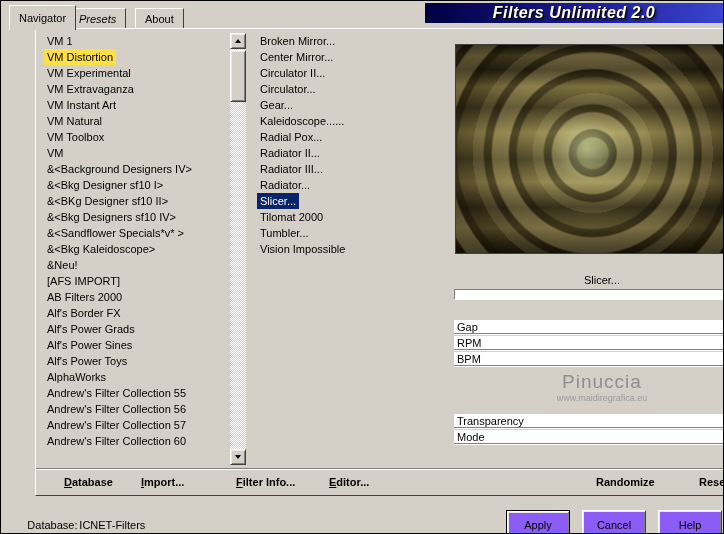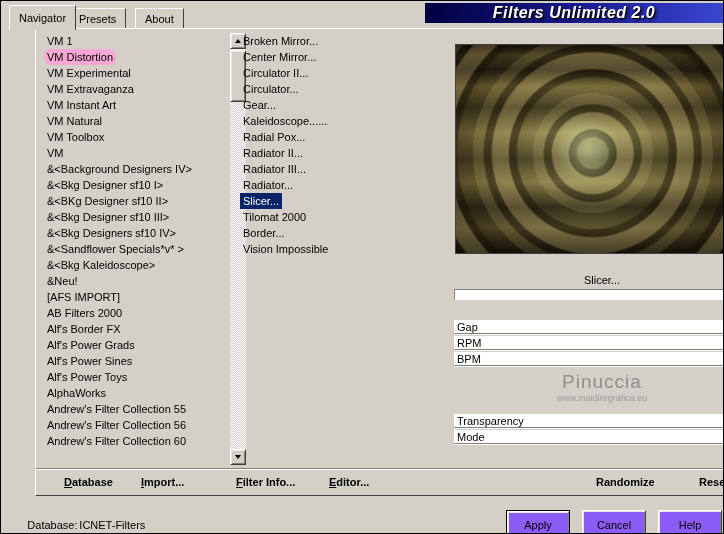--- a/index.html
+++ b/index.html
@@ -5,40 +5,40 @@
   html,body{margin:0;padding:0;background:#808080;}
   .window{position:relative;width:724px;height:534px;background:#d4d0c8;border:1px solid #000;box-sizing:border-box;
           font-family:"Liberation Sans",sans-serif;font-size:11px;color:#000;overflow:hidden;}
 
   
   .tab{position:absolute;top:7px;height:20px;box-sizing:border-box;background:#d4d0c8;border:1px solid;
        border-color:#fff #404040 #d4d0c8 #fff;border-bottom:none;display:flex;align-items:center;
        padding:0 9px;z-index:2;cursor:default;white-space:pre;}
   .tab.active{top:4px;height:25px;z-index:4;}
   #tab-navigator{left:8px;}
-  #tab-presets{left:68px;}
+  #tab-presets{left:68px;font-style:italic;}
   #tab-about{left:134px;}
 
   
   .banner{position:absolute;left:424px;top:2px;width:298px;height:20px;
           background:linear-gradient(90deg,#000040 0%,#1c1c96 55%,#3a46cf 100%);
           display:flex;align-items:center;justify-content:center;}
   .banner span{color:#fff;font-style:italic;font-weight:bold;font-size:16px;letter-spacing:.5px;white-space:pre;
           text-shadow:1px 1px 0 #000,2px 2px 3px rgba(0,0,0,.7);}
 
   
   .tab-page{position:absolute;left:2px;top:27px;width:718px;height:468px;box-sizing:border-box;background:#d4d0c8;
             border:1px solid;border-color:#fff #404040 #404040 #fff;z-index:1;margin-left:32px;}
 
   
   .list{position:absolute;overflow:hidden;}
   .list-item{height:16px;line-height:16px;padding:0 3px;width:max-content;white-space:pre;cursor:default;}
   .cat-list{left:8px;top:4px;width:184px;height:434px;}
-  .cat-list .list-item.selected{background:#f9a8d4;border-radius:7px;}
-  .filter-list{left:204px;top:4px;width:192px;height:434px;}
+  .cat-list .list-item.selected{background:#fde047;}
+  .filter-list{left:221px;top:4px;width:192px;height:434px;}
   .filter-list .list-item.selected{background:#0a246a;color:#fff;}
 
   
   .scrollbar{position:absolute;left:194px;top:4px;width:16px;height:432px;background-color:#e9e7dd;
              background-image:conic-gradient(#fff 25%,#d4d0c8 0 50%,#fff 0 75%,#d4d0c8 0);background-size:2px 2px;}
   .sb-btn{position:absolute;left:0;width:16px;height:16px;box-sizing:border-box;background:#d4d0c8;border:1px solid;
           border-color:#fff #404040 #404040 #fff;box-shadow:inset 1px 1px 0 #e8e8e8,inset -1px -1px 0 #808080;
           display:flex;align-items:center;justify-content:center;}
   .sb-btn.up{top:0;}
   .sb-btn.down{bottom:0;}
@@ -113,34 +113,34 @@
         <div class="list-item selected">VM Distortion</div>
         <div class="list-item">VM Experimental</div>
         <div class="list-item">VM Extravaganza</div>
         <div class="list-item">VM Instant Art</div>
         <div class="list-item">VM Natural</div>
         <div class="list-item">VM Toolbox</div>
         <div class="list-item">VM</div>
         <div class="list-item">&amp;&lt;Background Designers IV&gt;</div>
         <div class="list-item">&amp;&lt;Bkg Designer sf10 I&gt;</div>
         <div class="list-item">&amp;&lt;BKg Designer sf10 II&gt;</div>
-        <div class="list-item">&amp;&lt;Bkg Designer sf10 III&gt;</div>
         <div class="list-item">&amp;&lt;Bkg Designers sf10 IV&gt;</div>
         <div class="list-item">&amp;&lt;Sandflower Specials*v* &gt;</div>
         <div class="list-item">&amp;&lt;Bkg Kaleidoscope&gt;</div>
         <div class="list-item">&amp;Neu!</div>
         <div class="list-item">[AFS IMPORT]</div>
         <div class="list-item">AB Filters 2000</div>
         <div class="list-item">Alf's Border FX</div>
         <div class="list-item">Alf's Power Grads</div>
         <div class="list-item">Alf's Power Sines</div>
         <div class="list-item">Alf's Power Toys</div>
         <div class="list-item">AlphaWorks</div>
         <div class="list-item">Andrew's Filter Collection 55</div>
         <div class="list-item">Andrew's Filter Collection 56</div>
+        <div class="list-item">Andrew's Filter Collection 57</div>
         <div class="list-item">Andrew's Filter Collection 60</div>
       </div>
 
     <div class="scrollbar">
       <div class="sb-btn up">
         <span class="tri-up"></span>
       </div>
       <div class="sb-thumb"></div>
       <div class="sb-btn down">
         <span class="tri-down"></span>
@@ -153,21 +153,21 @@
         <div class="list-item">Circulator II...</div>
         <div class="list-item">Circulator...</div>
         <div class="list-item">Gear...</div>
         <div class="list-item">Kaleidoscope......</div>
         <div class="list-item">Radial Pox...</div>
         <div class="list-item">Radiator II...</div>
         <div class="list-item">Radiator III...</div>
         <div class="list-item">Radiator...</div>
         <div class="list-item selected">Slicer...</div>
         <div class="list-item">Tilomat 2000</div>
-        <div class="list-item">Border...</div>
+        <div class="list-item">Tumbler...</div>
         <div class="list-item">Vision Impossible</div>
       </div>
 
     <div class="right-panel">
       <div class="preview"></div>
       <div class="preview-label">Slicer...</div>
       <div class="progress">
         <div class="progress-fill" style="width: 0%;"></div>
       </div>
       <div class="params">

